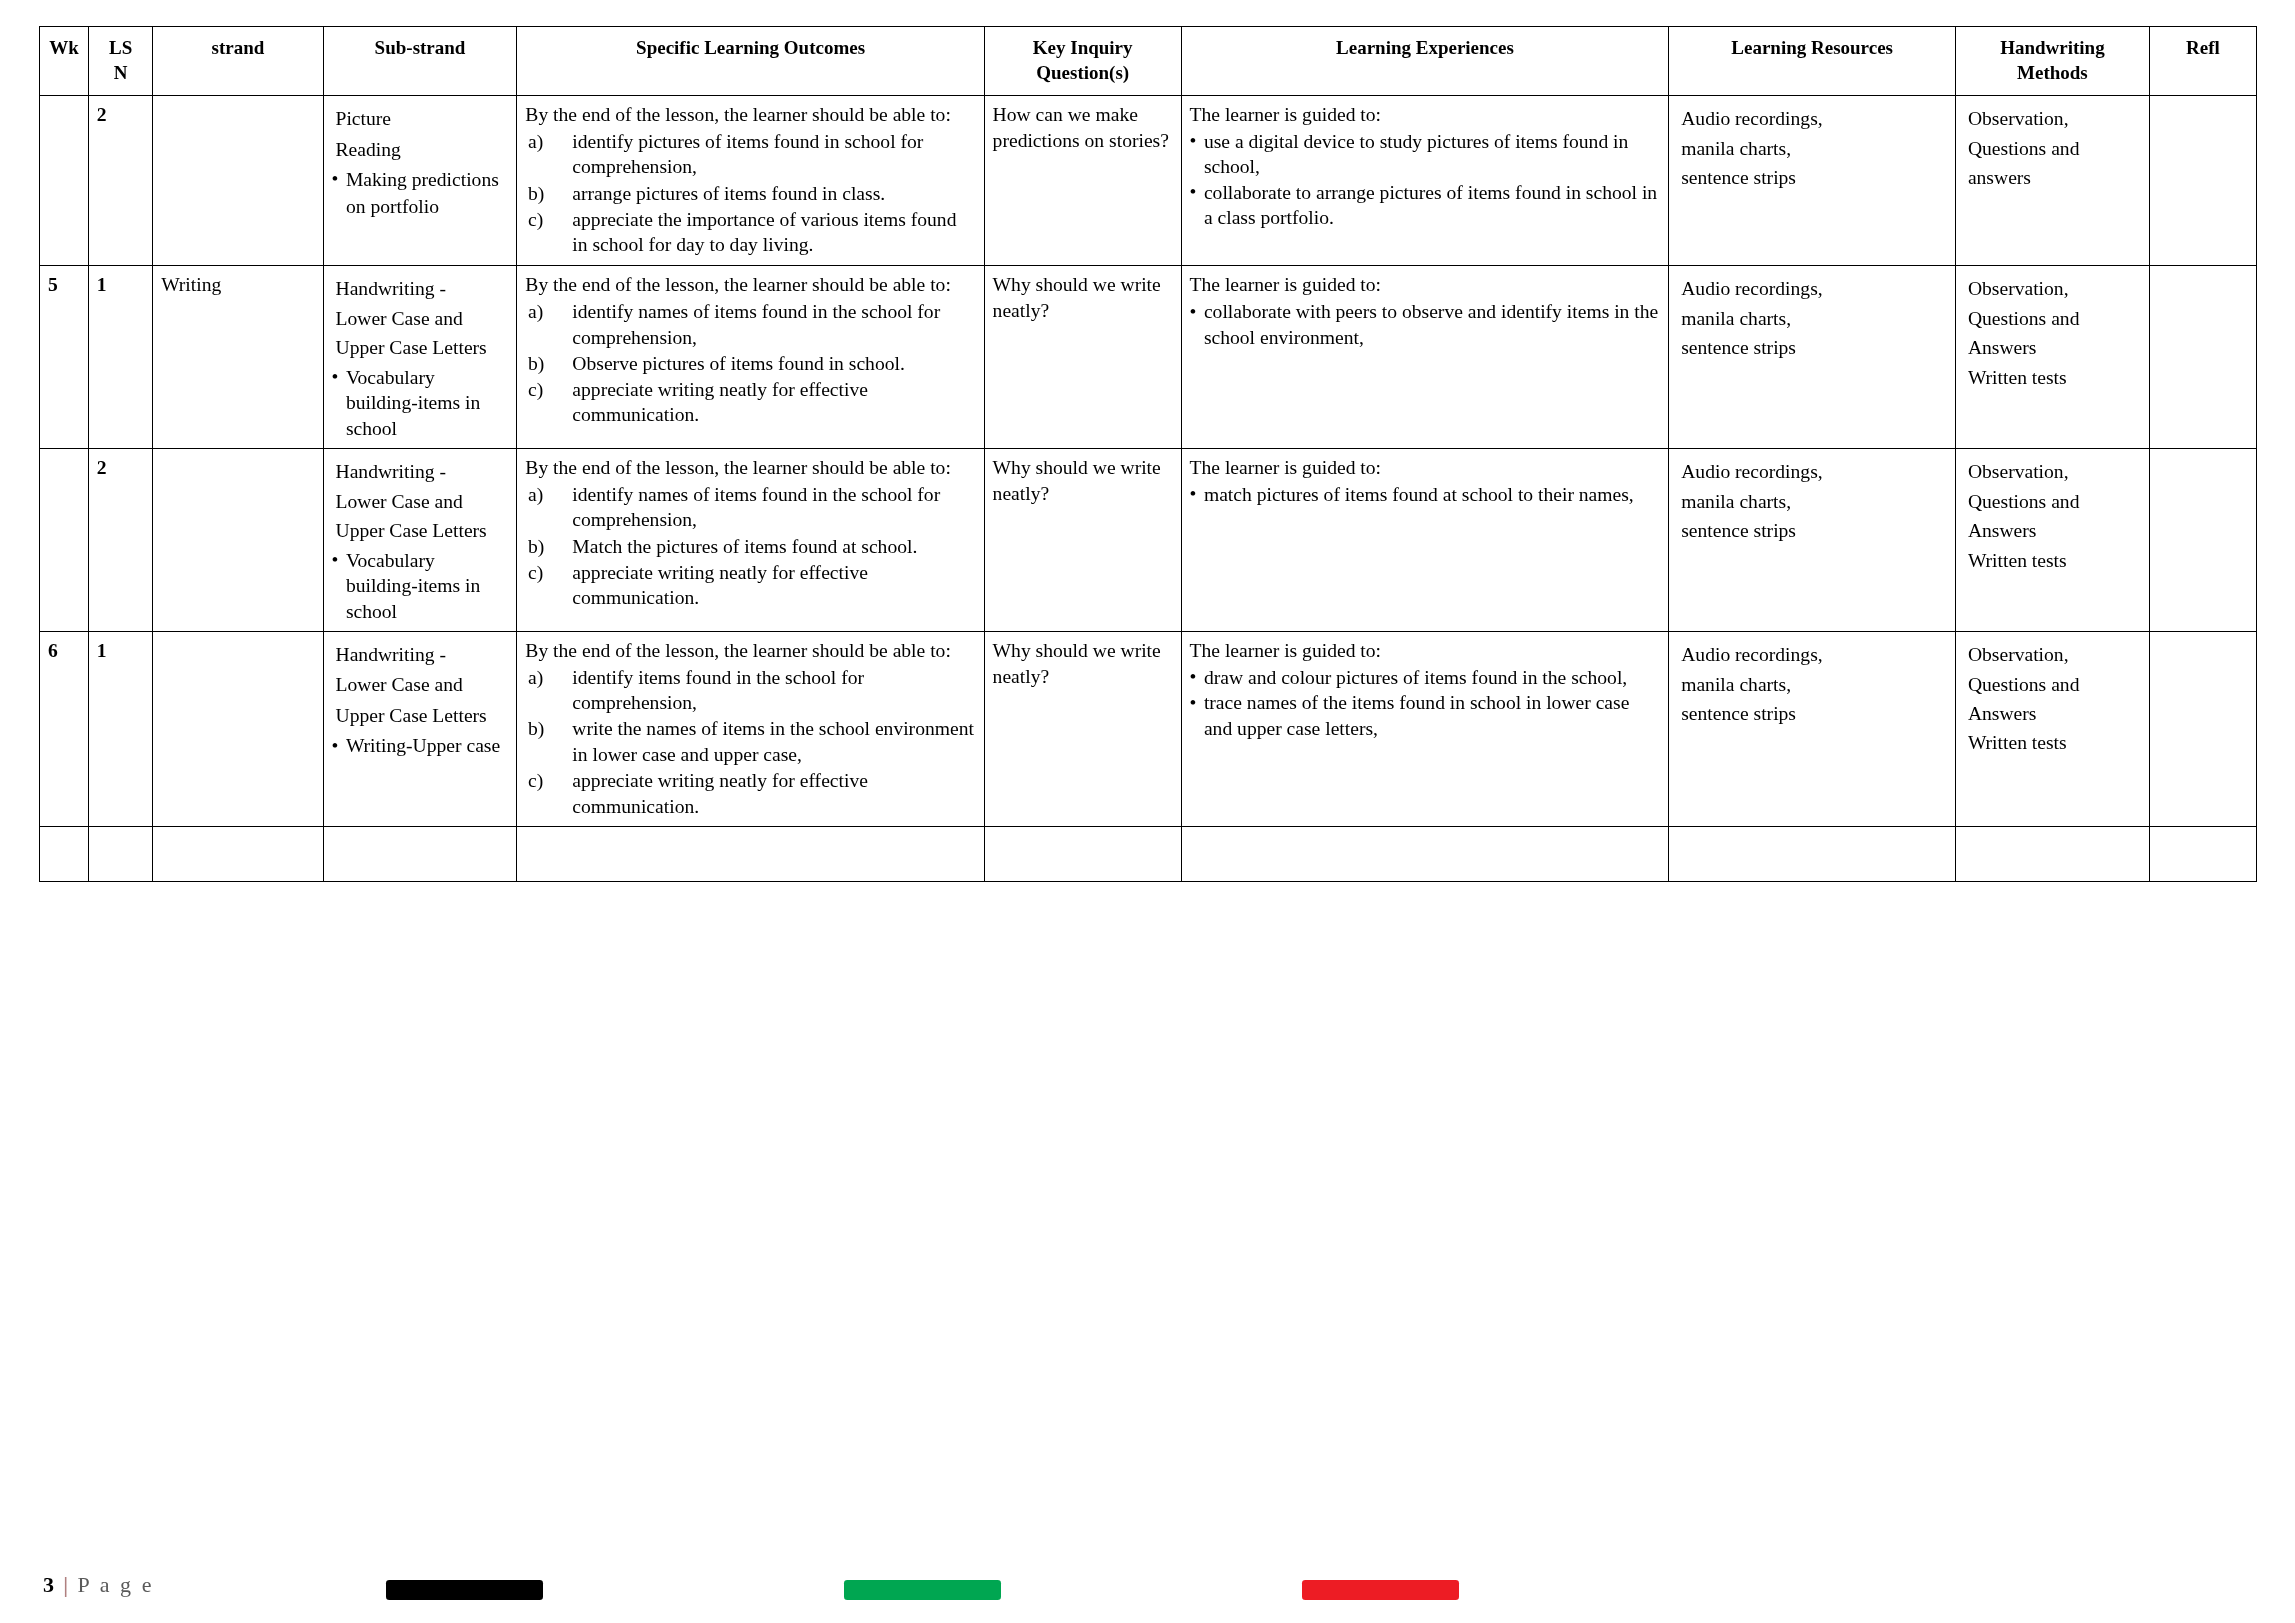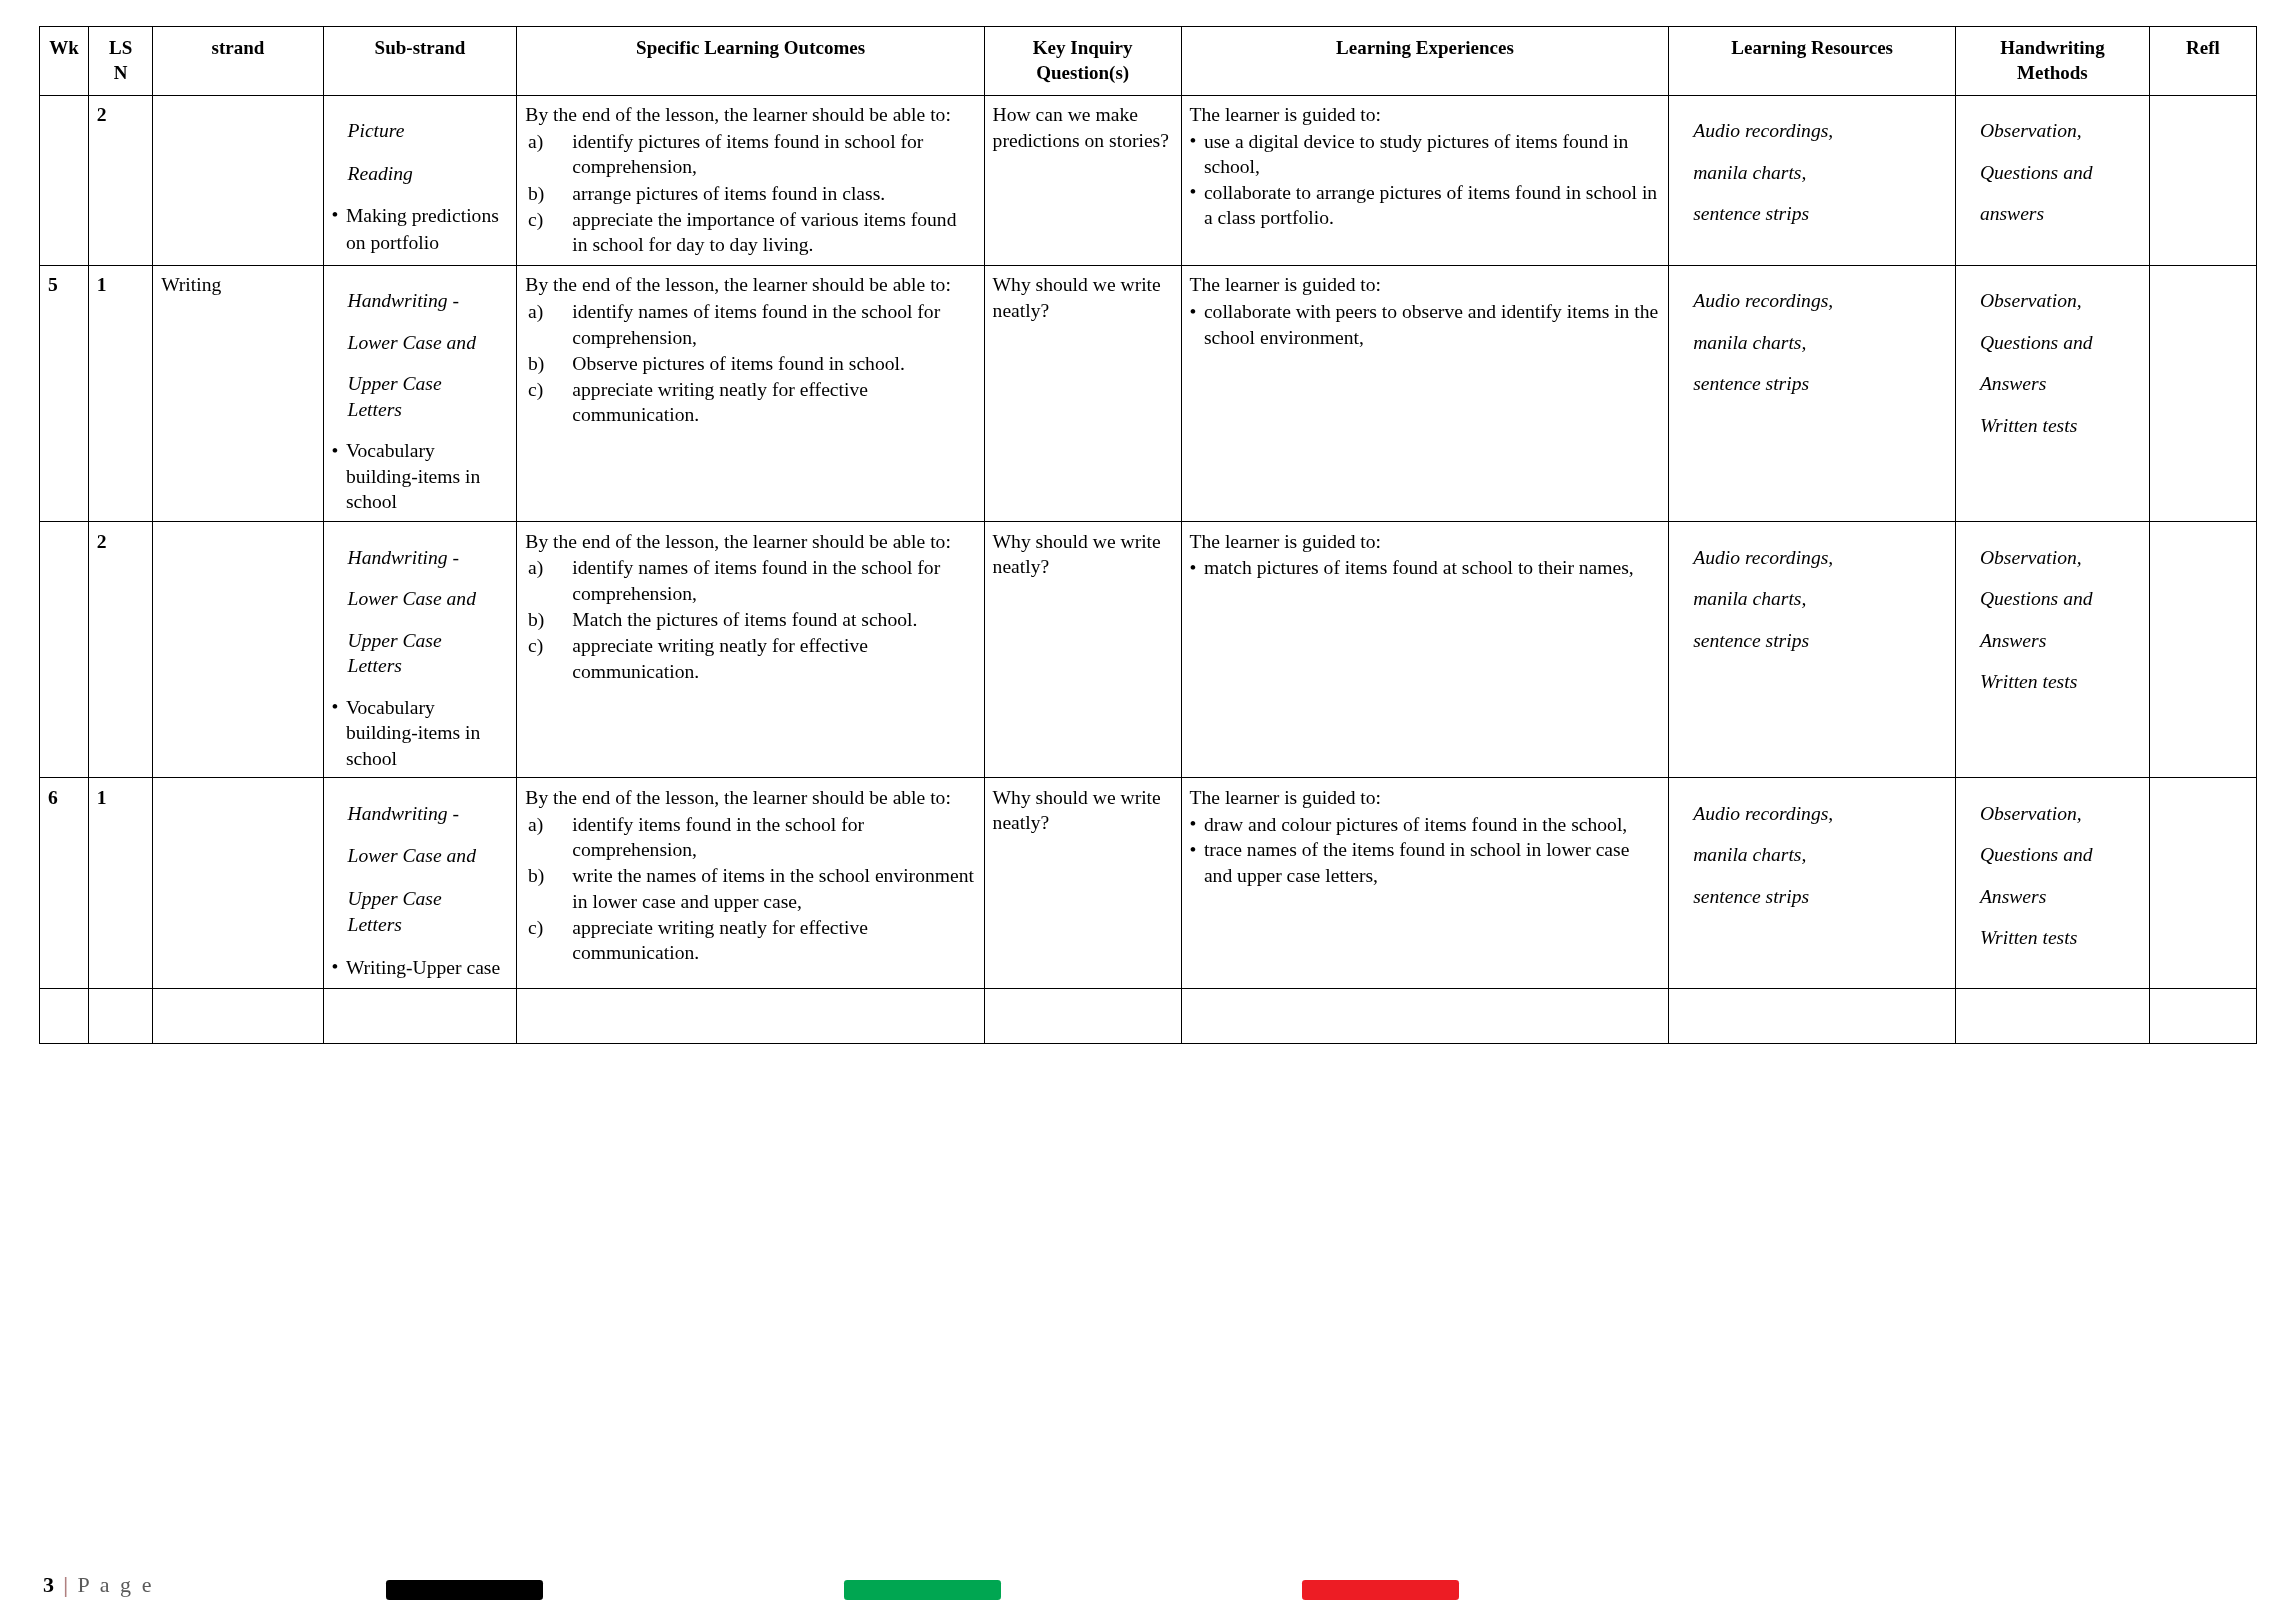--- a/index.html
+++ b/index.html
@@ -96,21 +96,21 @@
   ul.bullets li {
     position: relative;
     padding-left: 14.4px;
     margin: 0;
   }
   ul.bullets li .dot {
     position: absolute;
     left: 0;
     top: -0.7px;
   }
-  .plainline { margin: 16px; font-style: italic; }
+  .plainline { margin: 4px; }
   tr.empty td { height: 41px; }
 
   .footer {
     position: absolute;
     left: 39px;
     right: 39px;
     bottom: 18.3px;
     height: 46px;
   }
   .pagenum {

